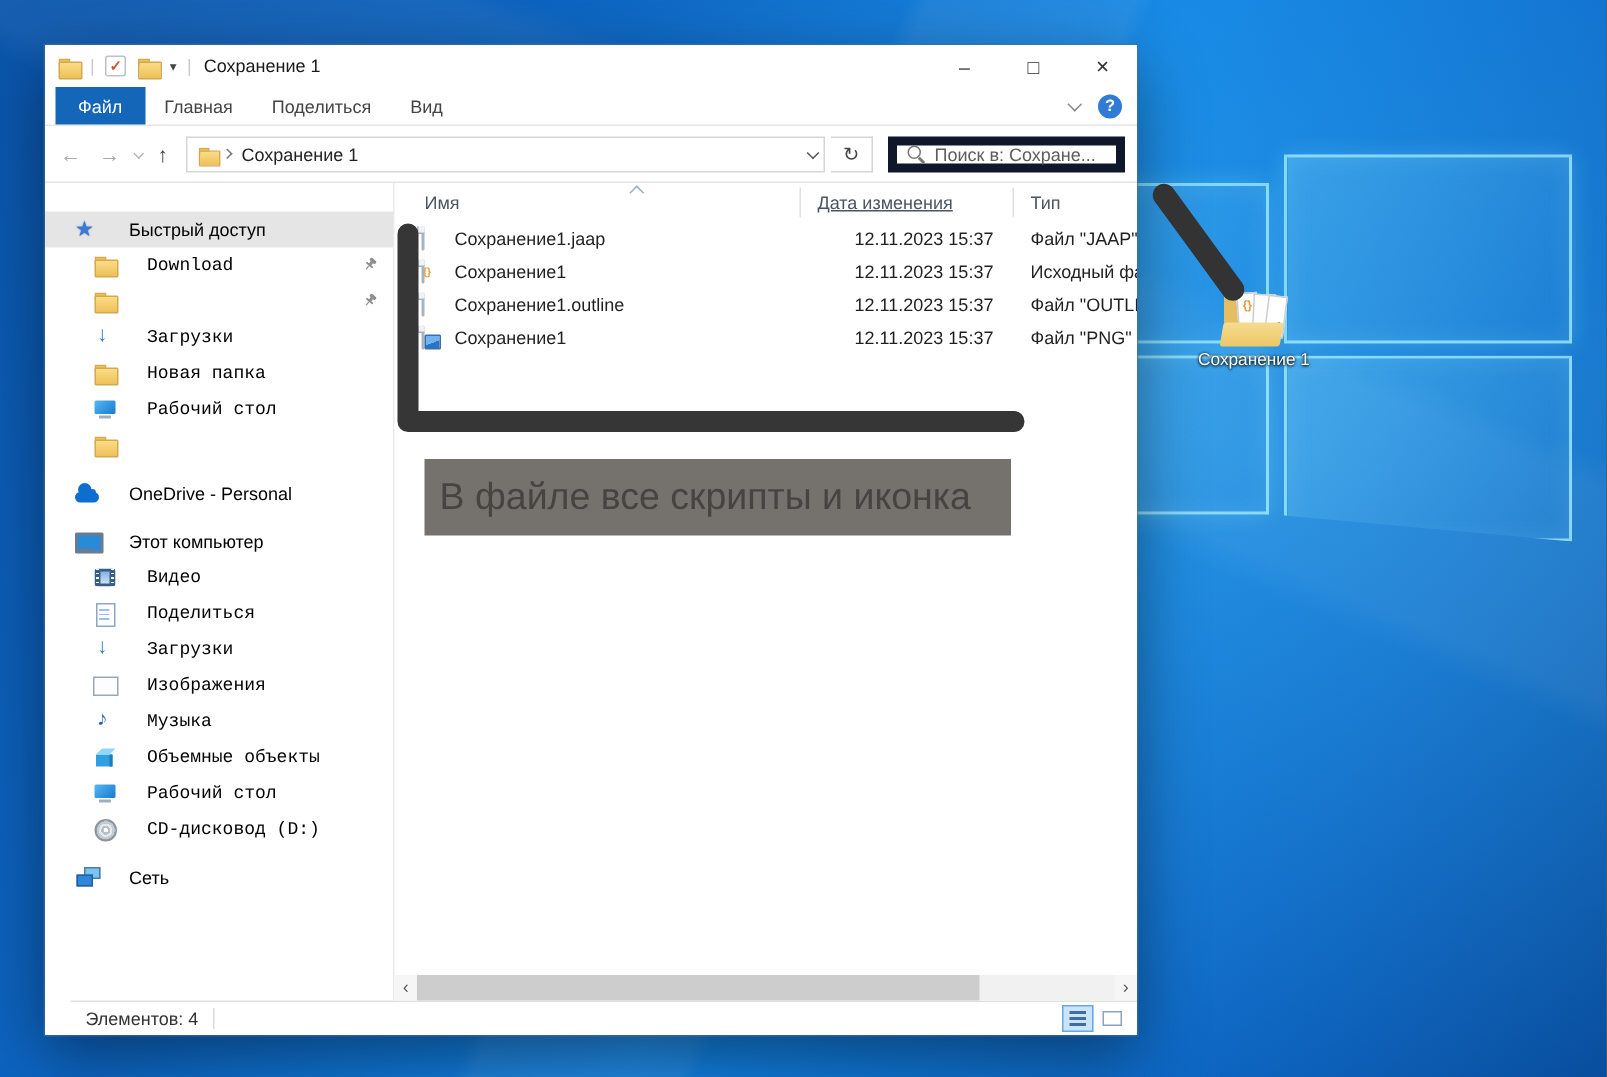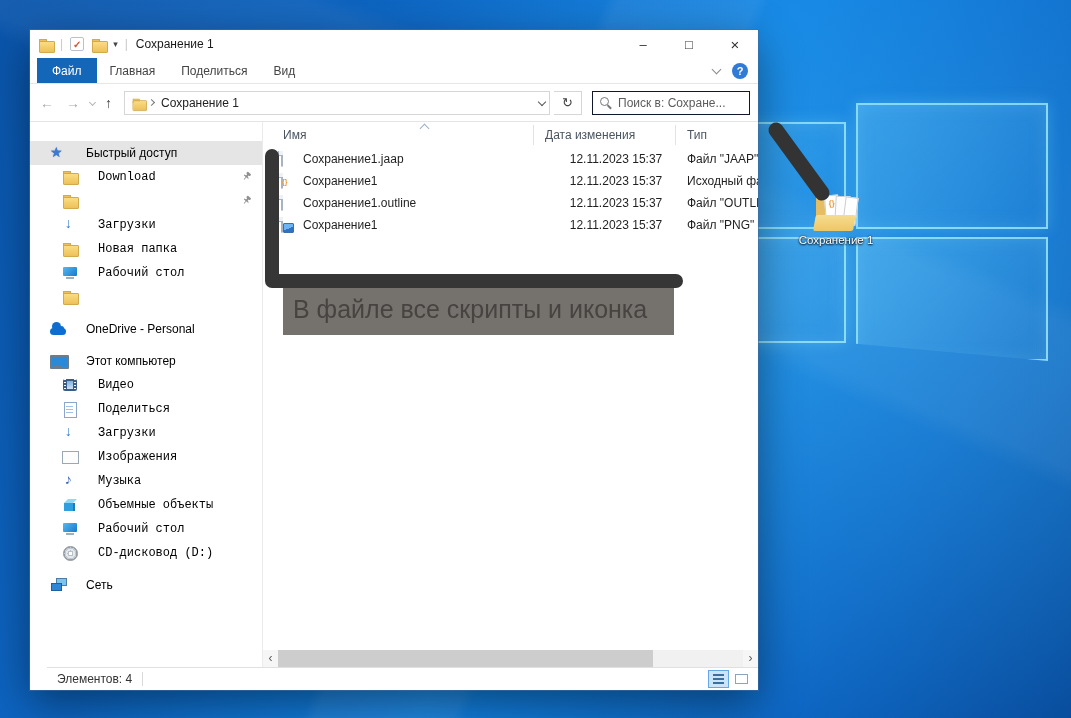--- a/index.html
+++ b/index.html
@@ -48,21 +48,21 @@
 
   .addrrow{height:38px;display:flex;align-items:center;padding:0 8px 0 6px;border-bottom:1px solid #e4e4e4;flex:none;gap:4px;}
   .navbtn{color:#a9a9a9;font-size:14px;padding:0 4px;}
   .navbtn.up{color:#3a3a3a;}
   .nav-dd{width:5px;height:5px;border-right:1.4px solid #b5b5b5;border-bottom:1.4px solid #b5b5b5;transform:rotate(45deg);margin:0 2px;}
   .addrbox{flex:1;height:24px;border:1px solid #d6d6d6;display:flex;align-items:center;padding:0 4px 0 6px;margin-left:4px;background:#fff;}
   .crumb-chev{width:5px;height:5px;border-right:1.4px solid #777;border-bottom:1.4px solid #777;transform:rotate(-45deg);margin:0 7px 0 5px;}
   .addr-dd{margin-left:auto;width:6px;height:6px;border-right:1.5px solid #555;border-bottom:1.5px solid #555;transform:rotate(45deg);margin-top:-2px;}
   .refreshbox{width:28px;height:24px;border:1px solid #d6d6d6;border-left:none;display:flex;align-items:center;justify-content:center;
     color:#444;font-size:13px;background:#fff;}
-  .searchbox{width:158px;height:24px;border:1px solid #0f172a;display:flex;align-items:center;margin-left:6px;background:#fff;padding:0 6px;}
+  .searchbox{width:158px;height:24px;border:6px solid #0f172a;display:flex;align-items:center;margin-left:6px;background:#fff;padding:0 6px;}
   .mag{position:relative;width:13px;height:13px;flex:none;margin-right:6px;}
   .mag::before{content:"";position:absolute;left:1px;top:1px;width:7px;height:7px;border:1.4px solid #777;border-radius:50%;}
   .mag::after{content:"";position:absolute;width:5px;height:1.5px;background:#777;transform:rotate(45deg);right:0;bottom:2px;}
   .searchbox input{border:none;outline:none;width:100%;font-size:12px;font-family:inherit;color:#333;background:transparent;padding:0;}
   .searchbox input::placeholder{color:#5c5c5c;opacity:1;}
 
   .body{flex:1;display:flex;min-height:0;}
   
   .sidebar{width:232px;flex:none;padding-top:19px;overflow:hidden;}
   .srow{height:24px;display:flex;align-items:center;padding-left:20px;position:relative;}
@@ -99,21 +99,21 @@
   .mi-cd::before{content:"";position:absolute;left:1px;top:1px;width:13px;height:13px;border-radius:50%;border:1px solid #8b949c;
     background:radial-gradient(circle at 50% 50%, #ffffff 0 1.5px, #b9c0c7 1.5px 3px, #e6e9ec 3px 4.5px, #c3cad1 4.5px 6px, #98a1a9 6px);}
   .mi-net::before{content:"";position:absolute;left:6px;top:1px;width:9px;height:6px;background:#7cc4f0;border:1px solid #4d7ba6;}
   .mi-net::after{content:"";position:absolute;left:1px;top:6px;width:9px;height:6px;background:#2e86d8;border:1px solid #1f5f9e;}
 
   
   .filepane{flex:1;position:relative;border-left:1px solid #ebebeb;min-width:0;display:flex;flex-direction:column;}
   .fhead{height:26px;position:relative;flex:none;color:#4a5560;}
   .fhead .hlbl{position:absolute;top:6px;white-space:nowrap;}
   .h-name{left:20px;}
-  .h-date{left:282px;}
+  .h-date{left:282px;text-decoration:underline;}
   .h-type{left:424px;}
   .hsep{position:absolute;top:3px;width:1px;height:20px;background:#e2e2e2;}
   .hsep1{left:270px;}.hsep2{left:412px;}
   .sortup{position:absolute;left:158px;top:3px;width:7px;height:7px;border-left:1.5px solid #9ab0c6;border-top:1.5px solid #9ab0c6;transform:rotate(45deg);}
   .frows{flex:1;overflow:hidden;}
   .frow{height:22px;display:flex;align-items:center;padding-left:18px;white-space:nowrap;color:#211f1f;}
   .fic{width:22px;flex:none;}
   .fname{width:242px;flex:none;overflow:hidden;}
   .fdate{width:142px;flex:none;text-align:center;}
   .ftype{flex:1;overflow:hidden;}
@@ -143,21 +143,21 @@
   .df-p1{position:absolute;left:12px;top:2px;width:14px;height:29px;background:#fff;border:1px solid #c9ced4;transform:rotate(-4deg);font-size:8px;font-weight:bold;color:#e79a3a;text-align:center;line-height:16px;}
   .df-p2{position:absolute;left:22px;top:3px;width:15px;height:29px;background:#fdfdfd;border:1px solid #c9ced4;transform:rotate(3deg);}
   .df-p3{position:absolute;left:31px;top:4px;width:13px;height:28px;background:#fff;border:1px solid #c9ced4;transform:rotate(7deg);}
   .df-p3::after{content:"";position:absolute;right:2px;bottom:2px;width:8px;height:8px;background:#2f7fd6;
     clip-path:polygon(0 32%,38% 32%,100% 0,100% 100%,38% 68%,0 68%);}
   .df-front{position:absolute;left:0;bottom:0;width:40px;height:16px;background:linear-gradient(#f6dc90,#ecc766);border-radius:2px;transform:skewX(-10deg);transform-origin:bottom left;}
   .dlabel{margin-top:3px;color:#fff;font-size:11.5px;line-height:1.2;text-shadow:0 1px 2px rgba(0,0,0,.95),0 0 2px rgba(0,0,0,.8);}
 
   
   .overlay{position:absolute;inset:0;z-index:60;pointer-events:none;}
-  .note-box{position:absolute;left:283px;top:284px;width:391px;height:51px;background:rgba(110,106,102,.95);
+  .note-box{position:absolute;left:283px;top:306px;width:391px;height:51px;background:rgba(110,106,102,.95);
     color:#474340;font-size:25px;line-height:51px;padding-left:10px;white-space:nowrap;overflow:hidden;z-index:55;}
 </style>
 </head>
 <body>
 
 <div class="stage">
   <div class="ray ray1"></div>
   <div class="ray ray2"></div>
   <div class="pane paneTL"></div>
   <div class="pane paneTR"></div>

